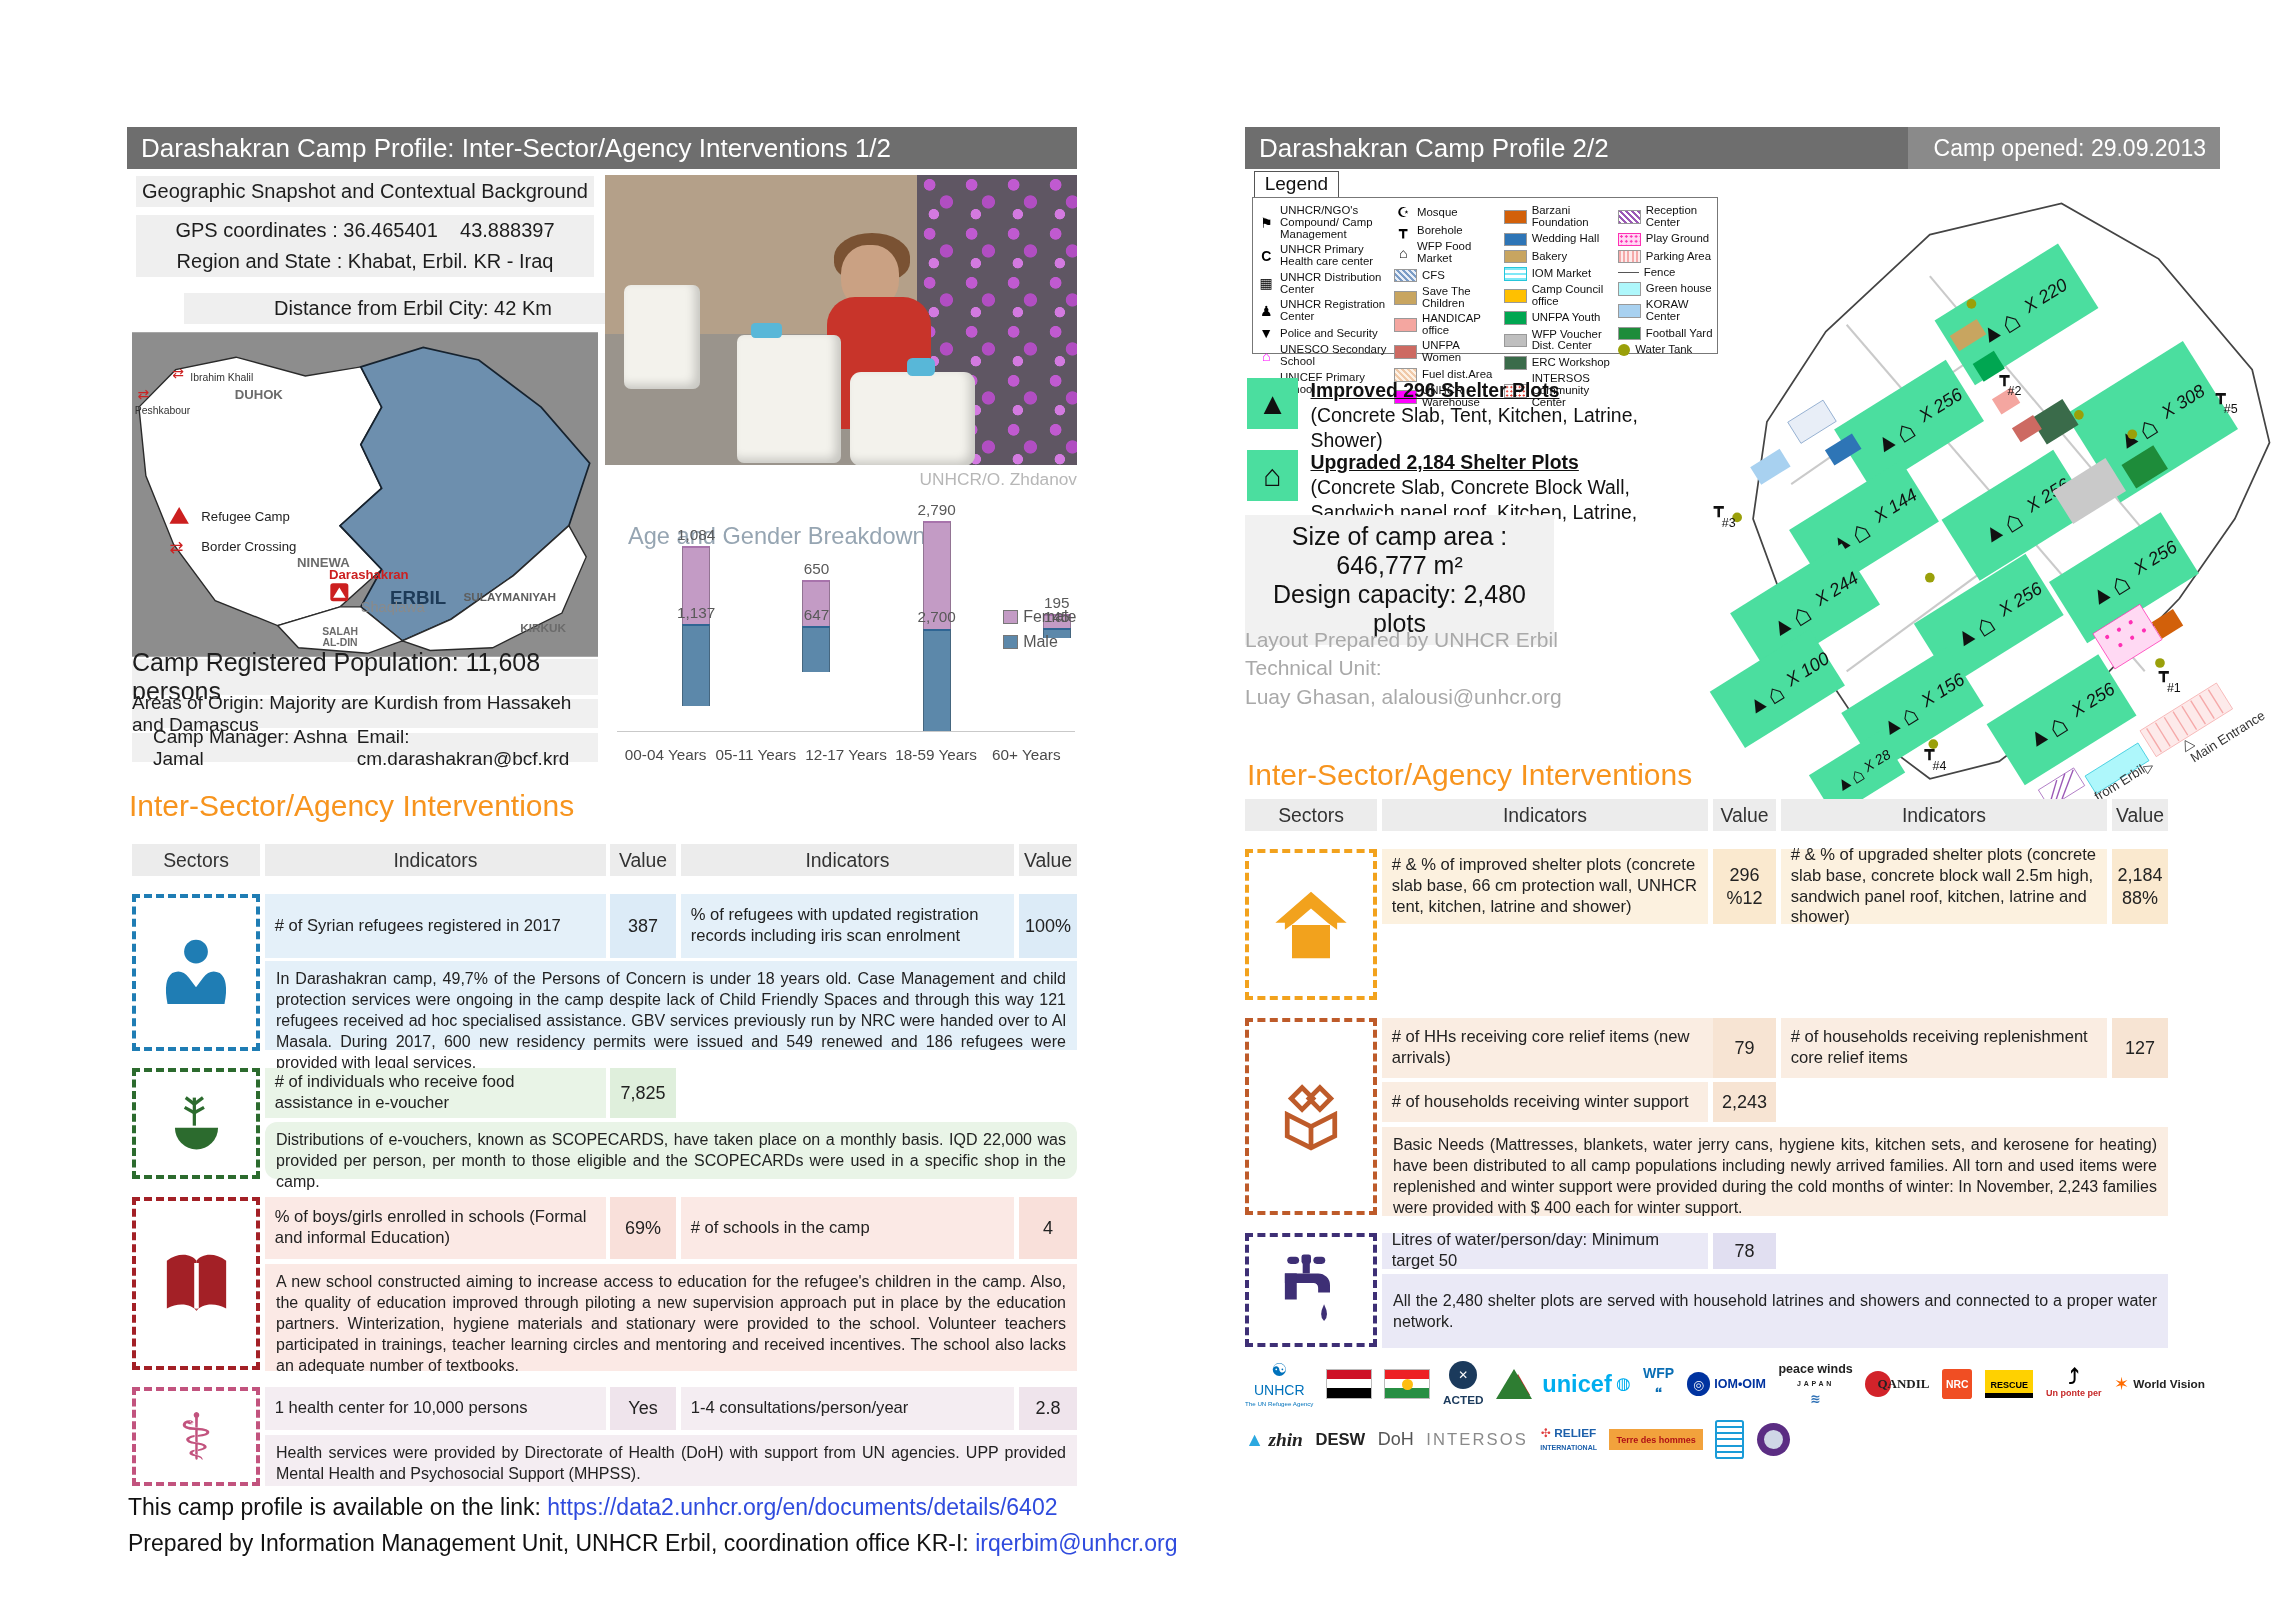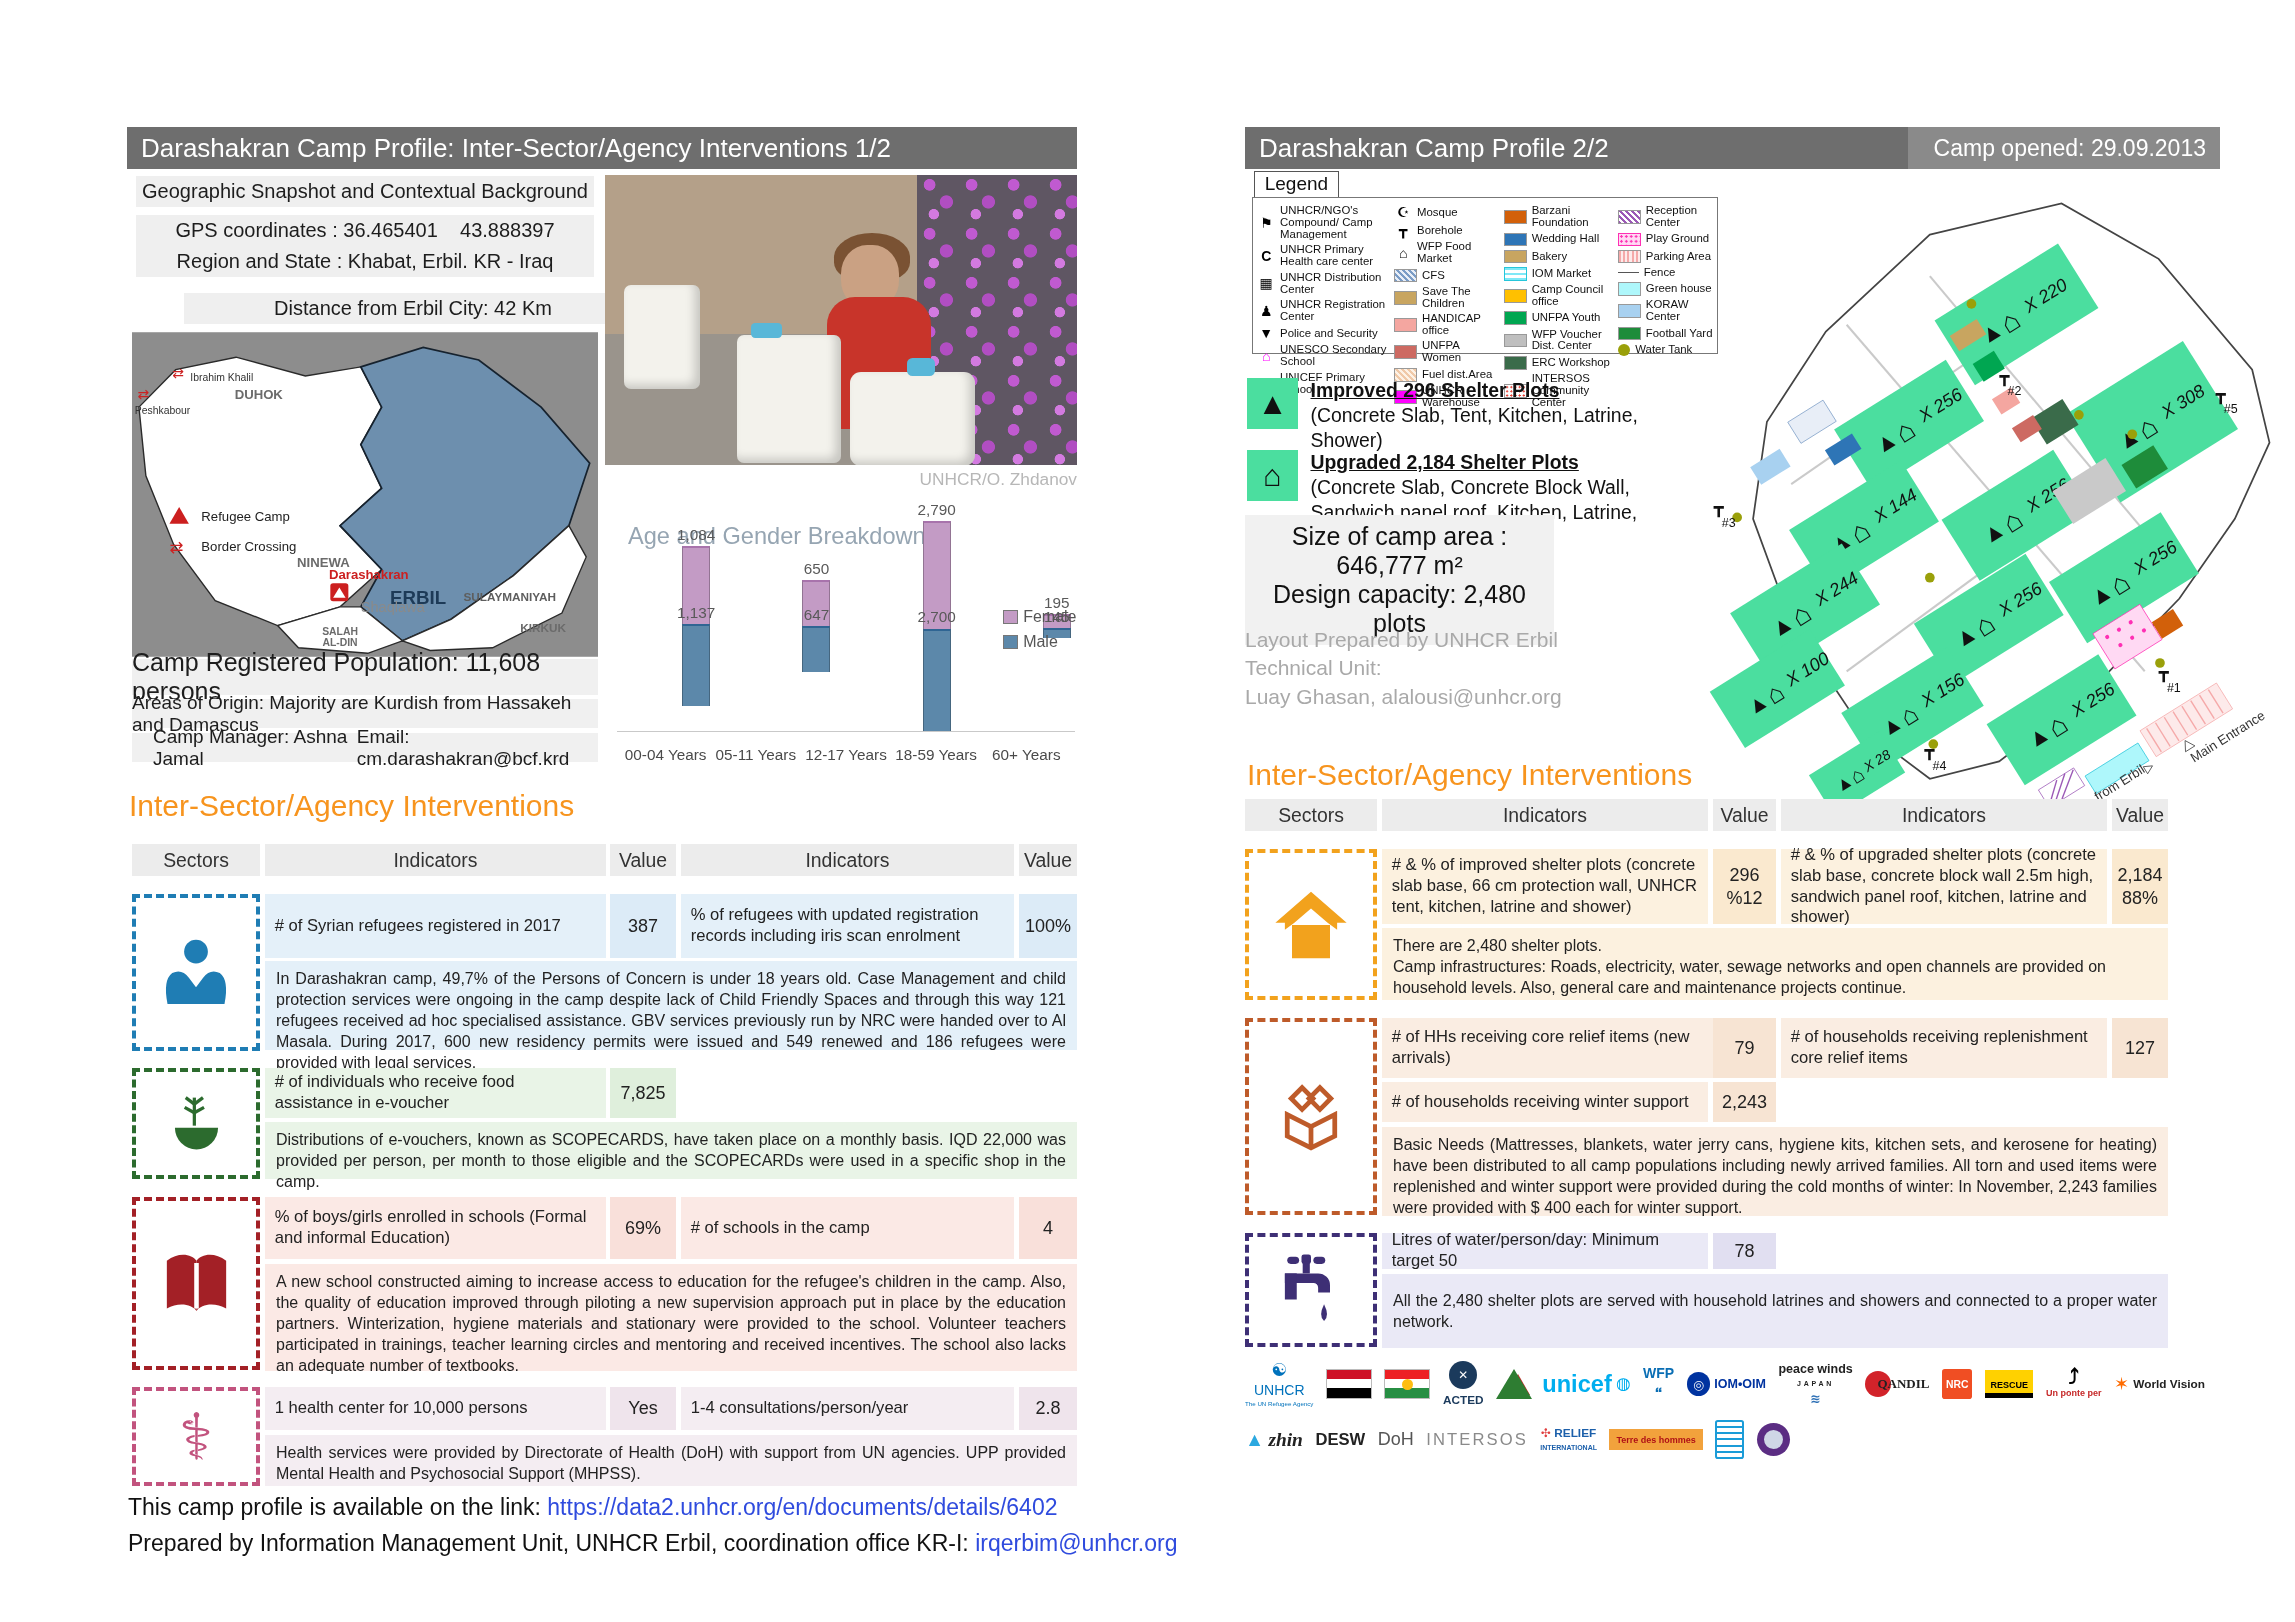--- a/index.html
+++ b/index.html
@@ -261,21 +261,21 @@
         <path d="M30,34 V8"></path>
           <path d="M30,14 l-8,-6"></path>
           <path d="M30,14 l8,-6"></path>
         <path d="M30,22 l-9,-5"></path>
           <path d="M30,22 l9,-5"></path>
       </g>
     </svg>
   </div>
   <div class="cell c-food" style="left:265px;top:1068px;width:341px;height:50px;"># of individuals who receive food assistance in e-voucher</div>
   <div class="cell val v-food" style="left:610px;top:1068px;width:66px;height:50px;">7,825</div>
-  <div class="narr c-food" style="left:265px;top:1122px;width:812px;height:57px;">Distributions of e-vouchers, known as SCOPECARDS, have taken place on a monthly basis. IQD 22,000 was provided per person, per month to those eligible and the SCOPECARDs were used in a specific shop in the camp.</div>
+  <div class="narr c-food" style="left:265px;top:1122px;width:812px;height:57px;border-radius:12px;">Distributions of e-vouchers, known as SCOPECARDS, have taken place on a monthly basis. IQD 22,000 was provided per person, per month to those eligible and the SCOPECARDs were used in a specific shop in the camp.</div>
 
   <div class="sectorbox b-edu" style="left:132px;top:1197px;width:128px;height:173px;">
     <svg width="73" height="73" viewBox="0 0 64 64">
       <path d="M6,12 C16,4 28,6 32,12 L32,56 C28,50 16,48 6,54 Z" fill="#a32026"></path>
       <path d="M58,12 C48,4 36,6 32,12 L32,56 C36,50 48,48 58,54 Z" fill="#a32026"></path>
       <path d="M30,14 h4 v40 h-4 Z" fill="#fff"></path>
     </svg>
   </div>
   <div class="cell c-edu" style="left:265px;top:1197px;width:341px;height:62px;">% of boys/girls enrolled in schools (Formal and informal Education)</div>
   <div class="cell val v-edu" style="left:610px;top:1197px;width:66px;height:62px;">69%</div>
@@ -659,22 +659,20 @@
       <polygon points="32,4 62,30 54,30 54,36 46,30 32,18 18,30 10,36 10,30 2,30" fill="#f2a21d"></polygon>
       <rect x="16" y="32" width="32" height="28" fill="#f2a21d"></rect>
     </svg>
   </div>
   <div class="cell c-she" style="left:1382px;top:849px;width:326px;height:75px;"># &amp; % of improved shelter plots (concrete slab base, 66 cm protection wall, UNHCR tent, kitchen, latrine and shower)</div>
   <div class="cell val v-she preline" style="left:1713px;top:849px;width:63px;height:75px;">296
 %12</div>
   <div class="cell c-she" style="left:1781px;top:849px;width:326px;height:75px;"># &amp; %  of upgraded shelter plots (concrete slab base, concrete block wall 2.5m high, sandwich panel roof, kitchen, latrine and shower)</div>
   <div class="cell val v-she preline" style="left:2112px;top:849px;width:56px;height:75px;">2,184
 88%</div>
-  <div class="narr c-she preline" style="left:1382px;top:928px;width:786px;height:72px;text-align:left;">There are 2,480 shelter plots.
-Camp infrastructures: Roads, electricity, water, sewage networks and open channels are provided on household levels. Also, general care and maintenance projects continue.</div>
 
   <div class="sectorbox b-bas" style="left:1245px;top:1018px;width:132px;height:197px;">
     <svg width="76" height="76" viewBox="0 0 64 64">
       <g fill="none" stroke="#be5b2a" stroke-width="4">
         <rect x="18" y="10" width="13" height="13" transform="rotate(45 24.5 16.5)"></rect>
         <rect x="33" y="10" width="13" height="13" transform="rotate(45 39.5 16.5)"></rect>
         <path d="M12,30 L32,40 L52,30 L52,48 L32,58 L12,48 Z"></path>
         <path d="M32,40 V58"></path>
       </g>
     </svg>

